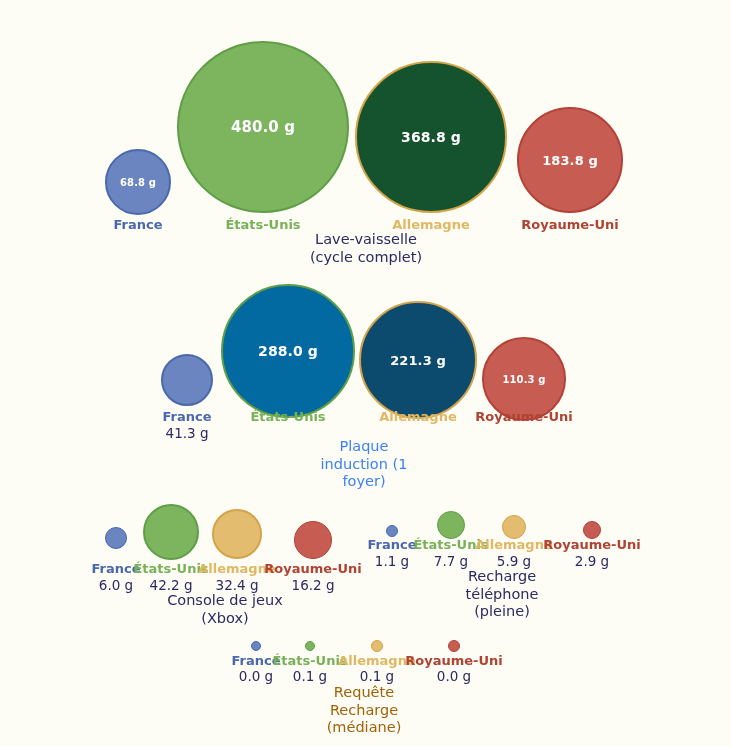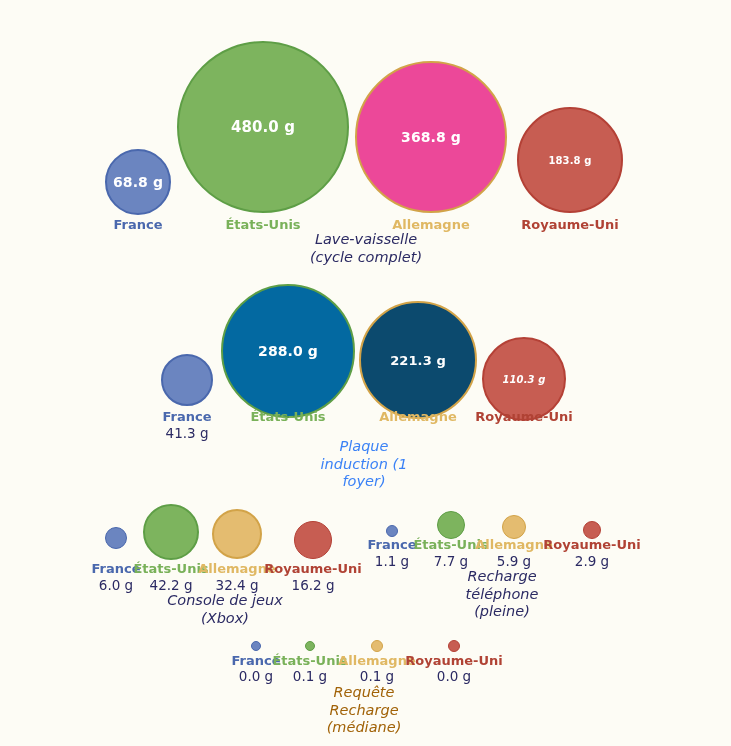--- a/index.html
+++ b/index.html
@@ -66,49 +66,48 @@
     transform: translateX(-50%);
   }
   .group-title {
     position: absolute;
     color: #2b2a63;
     font-size: 14.5px;
     line-height: 17.5px;
     text-align: center;
     transform: translateX(-50%);
     white-space: pre-line;
-    font-style: italic;
   }
 </style>
 </head>
 <body style="background: rgb(253, 252, 245);">
 
 <div id="chart-root">
     <div class="group" style="left: 0px; top: 0px; width: 731px; height: 746px;">
       <div class="bubble-item">
         <div class="bubble" title="France — 68.8 g" style="left: 105px; top: 149px; width: 66px; height: 66px; background: rgb(107, 133, 192); border-color: rgb(74, 104, 173); border-width: 2px;">
-          <div class="bubble-inner-label" style="font-size: 14px;">68.8 g</div>
+          <div class="bubble-inner-label" style="font-size: 10px;">68.8 g</div>
         </div>
         <div class="country-label" style="left: 138px; top: 217px; color: rgb(74, 104, 173);">France</div>
       </div>
       <div class="bubble-item">
         <div class="bubble" title="États-Unis — 480.0 g" style="left: 177px; top: 41px; width: 172px; height: 172px; background: rgb(125, 180, 94); border-color: rgb(94, 158, 70); border-width: 2px;">
           <div class="bubble-inner-label" style="font-size: 15px;">480.0 g</div>
         </div>
         <div class="country-label" style="left: 263px; top: 217px; color: rgb(121, 177, 89);">États-Unis</div>
       </div>
       <div class="bubble-item">
-        <div class="bubble" title="Allemagne — 368.8 g" style="left: 355px; top: 61px; width: 152px; height: 152px; background: #ec4899; border-color: rgb(210, 163, 72); border-width: 2px;">
+        <div class="bubble" title="Allemagne — 368.8 g" style="left: 355px; top: 61px; width: 152px; height: 152px; background: #14532d; border-color: rgb(210, 163, 72); border-width: 2px;">
           <div class="bubble-inner-label" style="font-size: 14px;">368.8 g</div>
         </div>
         <div class="country-label" style="left: 431px; top: 217px; color: rgb(224, 184, 99);">Allemagne</div>
       </div>
       <div class="bubble-item">
         <div class="bubble" title="Royaume-Uni — 183.8 g" style="left: 517px; top: 107px; width: 106px; height: 106px; background: rgb(199, 93, 82); border-color: rgb(180, 65, 54); border-width: 2px;">
-          <div class="bubble-inner-label" style="font-size: 10px;">183.8 g</div>
+          <div class="bubble-inner-label" style="font-size: 13px;">183.8 g</div>
         </div>
         <div class="country-label" style="left: 570px; top: 217px; color: rgb(176, 66, 52);">Royaume-Uni</div>
       </div>
       <div class="group-title" style="left: 366px; top: 231px; color: rgb(43, 42, 99);"><div>Lave-vaisselle</div><div>(cycle complet)</div></div>
     </div>
     <div class="group" style="left: 0px; top: 0px; width: 731px; height: 746px;">
       <div class="bubble-item">
         <div class="bubble" title="France — 41.3 g" style="left: 161px; top: 354px; width: 52px; height: 52px; background: rgb(107, 133, 192); border-color: rgb(74, 104, 173); border-width: 2px;"></div>
         <div class="country-label" style="left: 187px; top: 409px; color: rgb(74, 104, 173);">France</div>
         <div class="outer-value" style="left: 187px; top: 425px;">41.3 g</div>
@@ -120,21 +119,21 @@
         <div class="country-label" style="left: 288px; top: 409px; color: rgb(121, 177, 89);">États-Unis</div>
       </div>
       <div class="bubble-item">
         <div class="bubble" title="Allemagne — 221.3 g" style="left: 359px; top: 301px; width: 118px; height: 118px; background: #0c4a6e; border-color: rgb(210, 163, 72); border-width: 2px;">
           <div class="bubble-inner-label" style="font-size: 13px;">221.3 g</div>
         </div>
         <div class="country-label" style="left: 418px; top: 409px; color: rgb(224, 184, 99);">Allemagne</div>
       </div>
       <div class="bubble-item">
         <div class="bubble" title="Royaume-Uni — 110.3 g" style="left: 482px; top: 337px; width: 84px; height: 84px; background: rgb(199, 93, 82); border-color: rgb(180, 65, 54); border-width: 2px;">
-          <div class="bubble-inner-label" style="font-size: 10px; font-style: italic;">110.3 g</div>
+          <div class="bubble-inner-label" style="font-size: 10px;">110.3 g</div>
         </div>
         <div class="country-label" style="left: 524px; top: 409px; color: rgb(176, 66, 52);">Royaume-Uni</div>
       </div>
       <div class="group-title" style="left: 364px; top: 438px; color: #3b82f6;"><div>Plaque</div><div>induction (1</div><div>foyer)</div></div>
     </div>
     <div class="group" style="left: 0px; top: 0px; width: 731px; height: 746px;">
       <div class="bubble-item">
         <div class="bubble" title="France — 6.0 g" style="left: 105px; top: 527px; width: 22px; height: 22px; background: rgb(107, 133, 192); border-color: rgb(74, 104, 173); border-width: 1px;"></div>
         <div class="country-label" style="left: 116px; top: 561px; color: rgb(74, 104, 173);">France</div>
         <div class="outer-value" style="left: 116px; top: 577px;">6.0 g</div>

